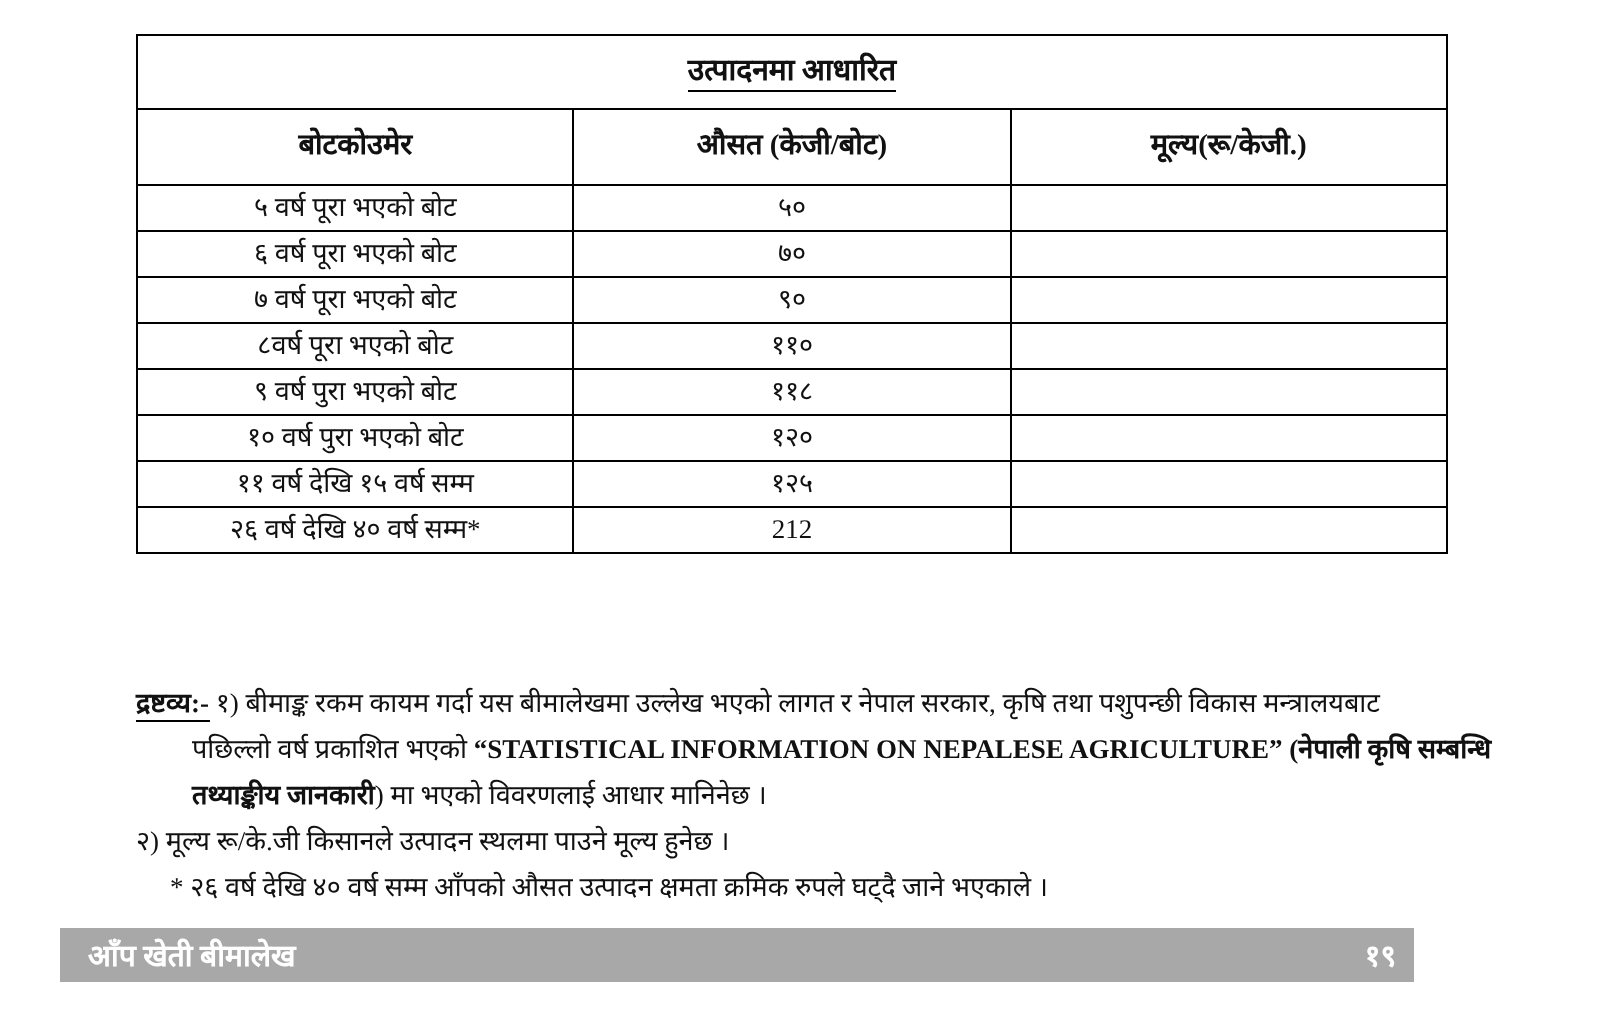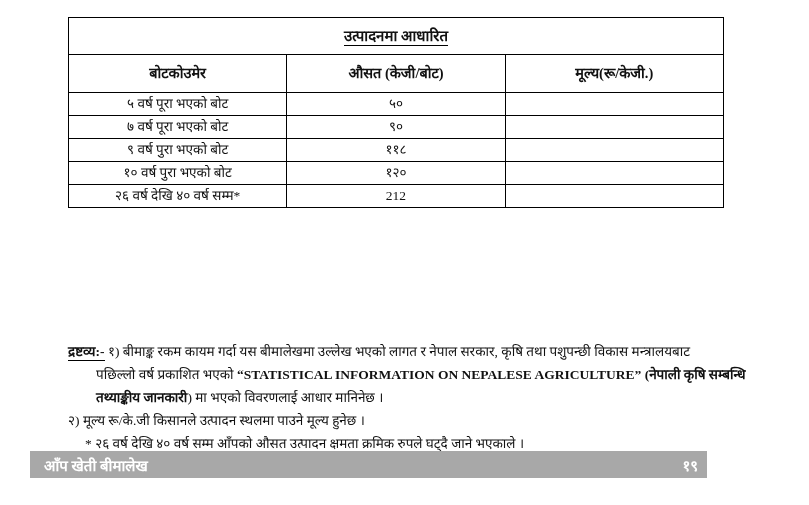--- a/index.html
+++ b/index.html
@@ -37,21 +37,21 @@
   .notes{
     position:absolute;left:68px;top:340px;width:682px;
     font-size:13.5px;line-height:23px;
   }
   .notes .lbl{font-weight:bold;border-bottom:1.6px solid #000;padding-bottom:1px;}
   .notes .b{font-weight:bold;}
   .notes .ind{margin-left:28px;}
   .notes .ind2{margin-left:17px;}
   
   .footer-bar{
-    position:absolute;left:30px;top:451px;width:677px;height:27px;
+    position:absolute;left:30px;top:464px;width:677px;height:27px;
     background:#a8a8a8;
     display:flex;align-items:center;justify-content:space-between;
     color:#ffffff;font-weight:bold;
     padding:0 9px 0 14px;box-sizing:border-box;
     font-size:15px;
   }
 </style>
 </head>
 <body>
 
@@ -69,32 +69,47 @@
           <th class="col1">बोटकोउमेर</th>
           <th class="col2">औसत (केजी/बोट)</th>
           <th class="col3">मूल्य(रू/केजी.)</th>
         </tr>
         <tr class="data-row">
           <td>५ वर्ष पूरा भएको बोट</td>
           <td>५०</td>
           <td></td>
         </tr>
         <tr class="data-row">
+          <td>६ वर्ष पूरा भएको बोट</td>
+          <td>७०</td>
+          <td></td>
+        </tr>
+        <tr class="data-row">
           <td>७ वर्ष पूरा भएको बोट</td>
           <td>९०</td>
+          <td></td>
+        </tr>
+        <tr class="data-row">
+          <td>८वर्ष पूरा भएको बोट</td>
+          <td>११०</td>
           <td></td>
         </tr>
         <tr class="data-row">
           <td>९ वर्ष पुरा भएको बोट</td>
           <td>११८</td>
           <td></td>
         </tr>
         <tr class="data-row">
           <td>१० वर्ष पुरा भएको बोट</td>
           <td>१२०</td>
+          <td></td>
+        </tr>
+        <tr class="data-row">
+          <td>११ वर्ष देखि १५ वर्ष सम्म</td>
+          <td>१२५</td>
           <td></td>
         </tr>
         <tr class="data-row">
           <td>२६ वर्ष देखि ४० वर्ष सम्म*</td>
           <td>212</td>
           <td></td>
         </tr>
       </tbody>
     </table>
   </div>

